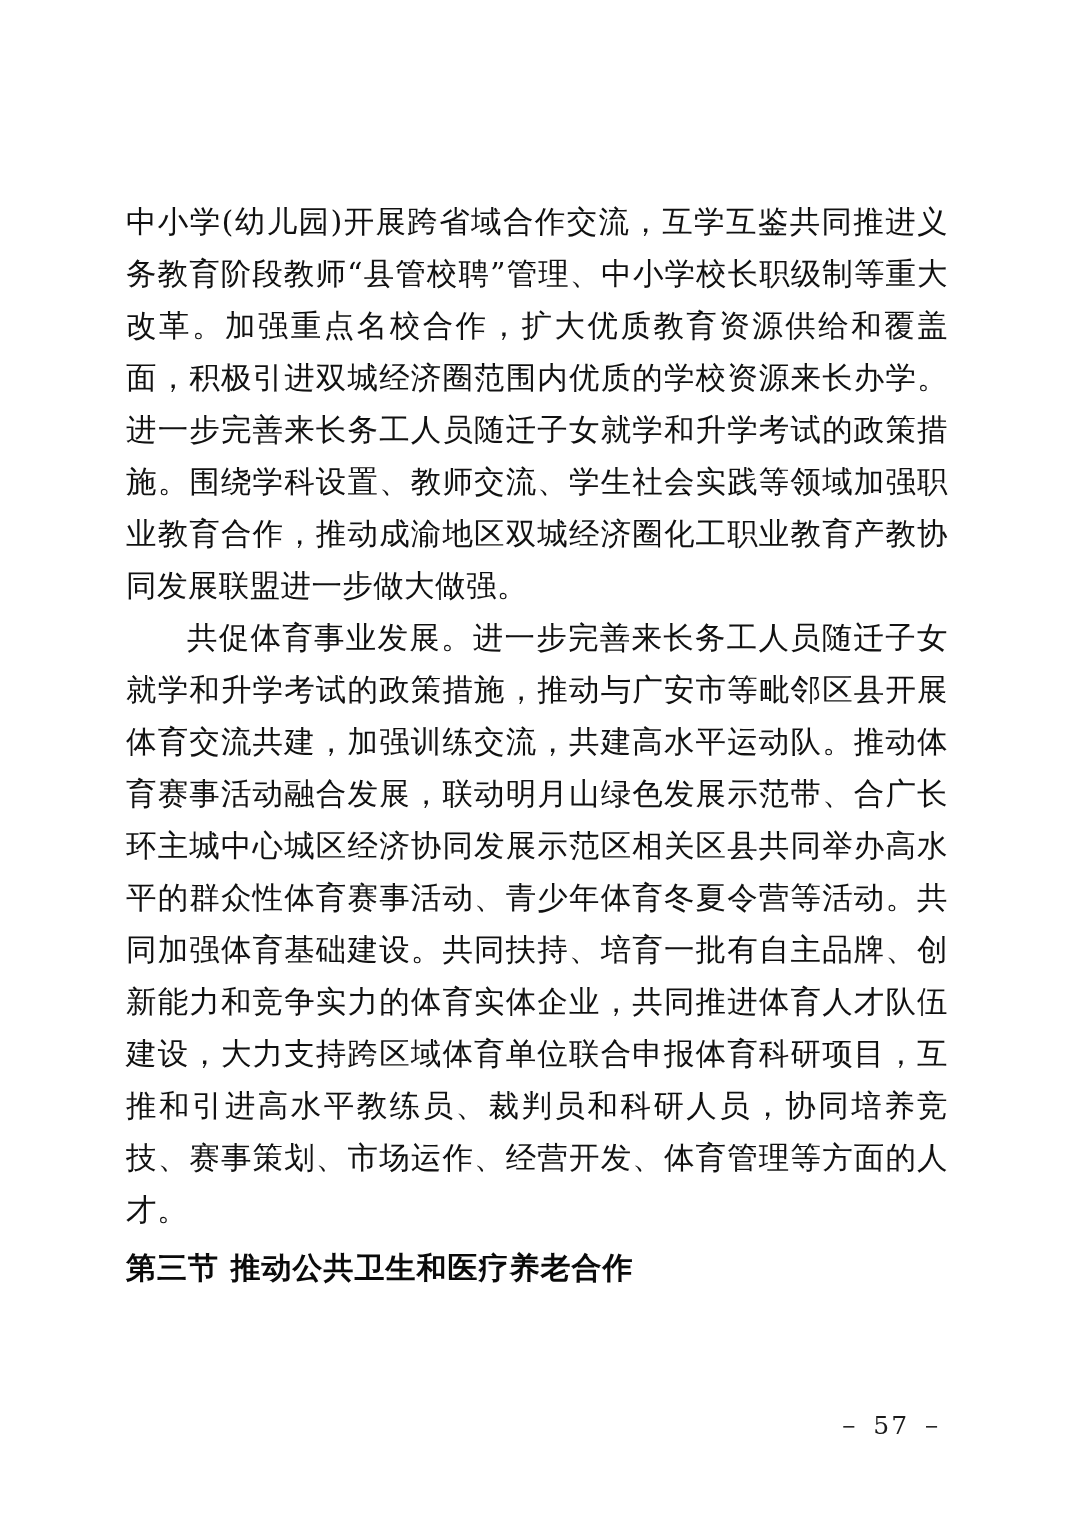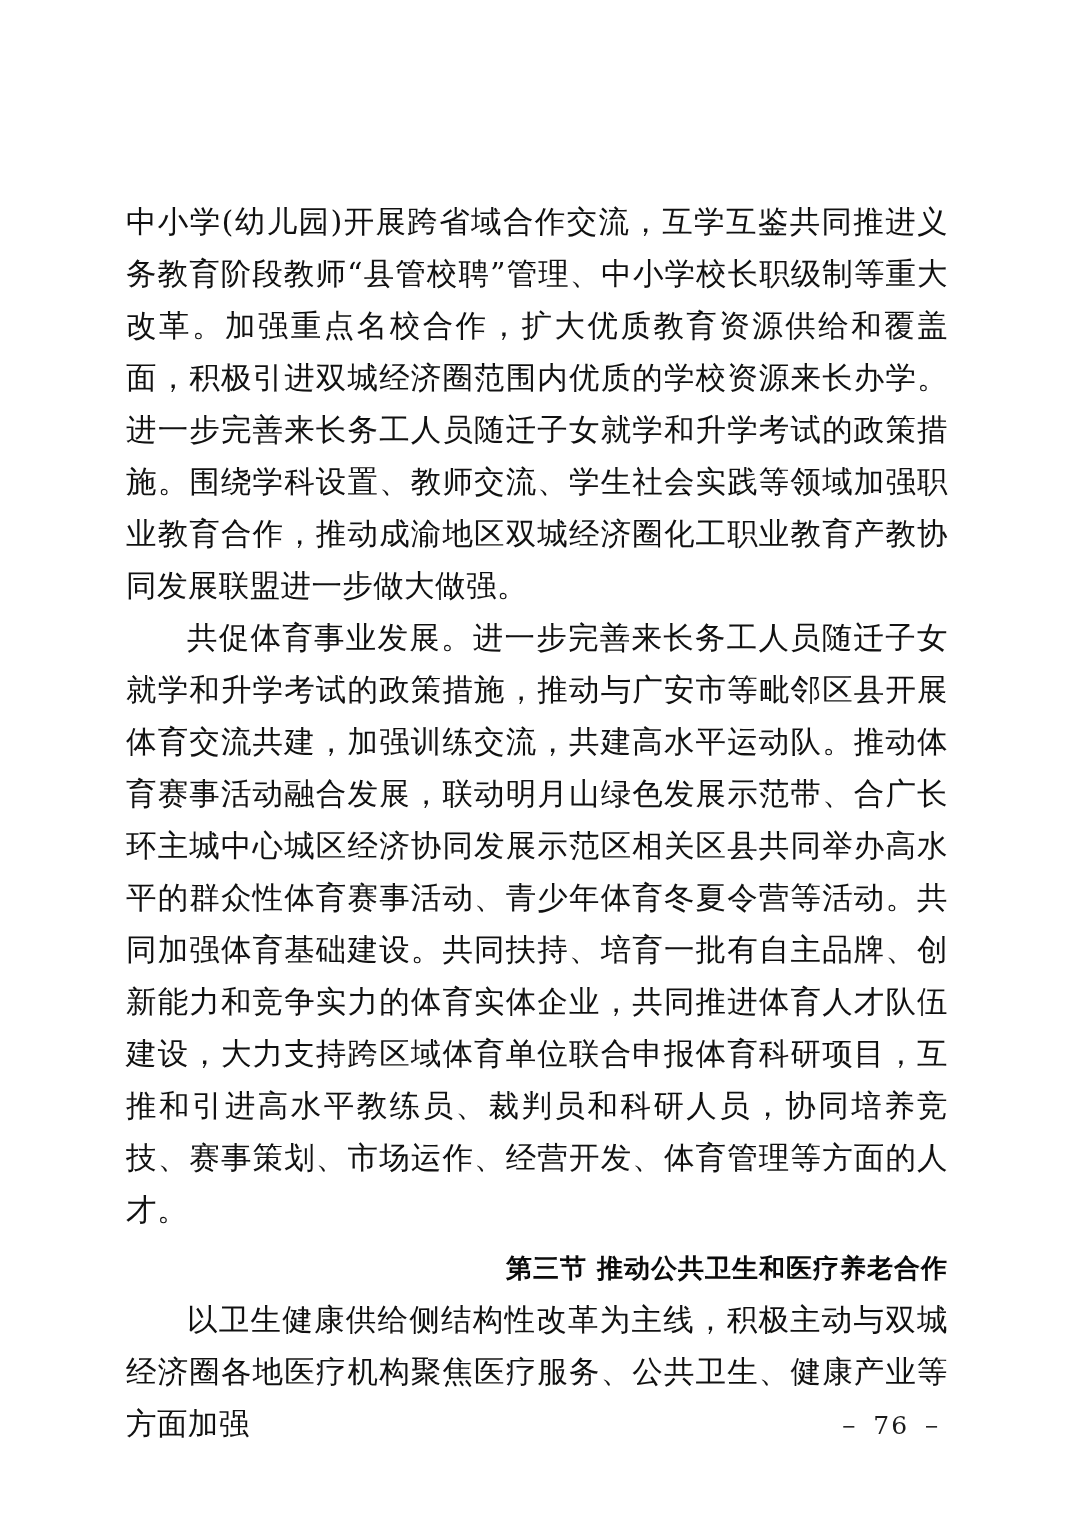--- a/index.html
+++ b/index.html
@@ -32,23 +32,23 @@
     color: #111111;
   }
   p {
     margin: 0;
   }
   p.indent {
     text-indent: 2em;
   }
   .section-heading {
     margin: 6px 0 0 0;
-    font-size: 26px;
+    font-size: 30px;
     line-height: 52px;
-    text-align: right;
+    text-align: left;
     font-weight: bold;
     letter-spacing: 1px;
     color: #0a0a0a;
   }
   .page-number {
     position: absolute;
     right: 128px;
     bottom: 78px;
     font-size: 25px;
     letter-spacing: 2px;
@@ -61,19 +61,16 @@
 
 <div class="page">
 
   <div class="body-text">
     <p class="para">中小学(幼儿园)开展跨省域合作交流，互学互鉴共同推进义务教育阶段教师“县管校聘”管理、中小学校长职级制等重大改革。加强重点名校合作，扩大优质教育资源供给和覆盖面，积极引进双城经济圈范围内优质的学校资源来长办学。进一步完善来长务工人员随迁子女就学和升学考试的政策措施。围绕学科设置、教师交流、学生社会实践等领域加强职业教育合作，推动成渝地区双城经济圈化工职业教育产教协同发展联盟进一步做大做强。</p>
     <p class="para indent">共促体育事业发展。进一步完善来长务工人员随迁子女就学和升学考试的政策措施，推动与广安市等毗邻区县开展体育交流共建，加强训练交流，共建高水平运动队。推动体育赛事活动融合发展，联动明月山绿色发展示范带、合广长环主城中心城区经济协同发展示范区相关区县共同举办高水平的群众性体育赛事活动、青少年体育冬夏令营等活动。共同加强体育基础建设。共同扶持、培育一批有自主品牌、创新能力和竞争实力的体育实体企业，共同推进体育人才队伍建设，大力支持跨区域体育单位联合申报体育科研项目，互推和引进高水平教练员、裁判员和科研人员，协同培养竞技、赛事策划、市场运作、经营开发、体育管理等方面的人才。</p>
   </div>
 
   <h2 class="section-heading">第三节  推动公共卫生和医疗养老合作</h2>
 
-  <div class="body-text">
-    <p class="para indent">以卫生健康供给侧结构性改革为主线，积极主动与双城经济圈各地医疗机构聚焦医疗服务、公共卫生、健康产业等方面加强</p>
-  </div>
 
 </div>
 
-<div class="page-number">－ 76 －</div>
+<div class="page-number">－ 57 －</div>
 
 </body></html>

